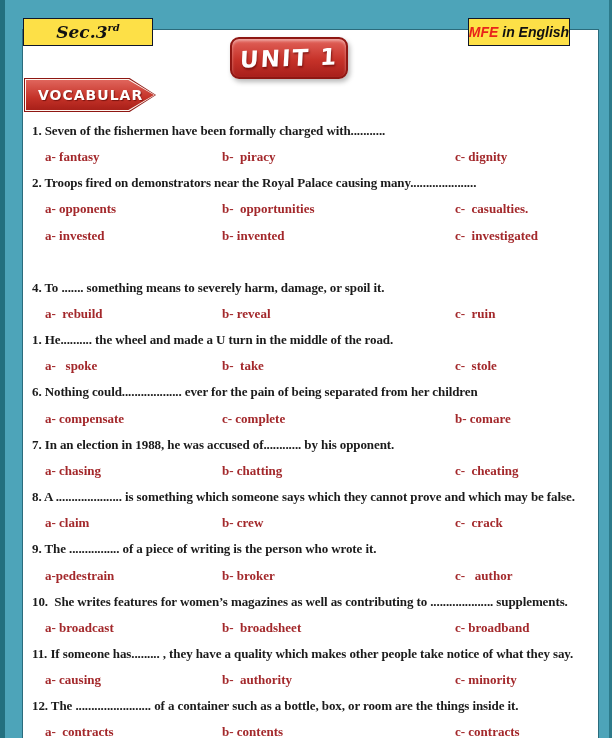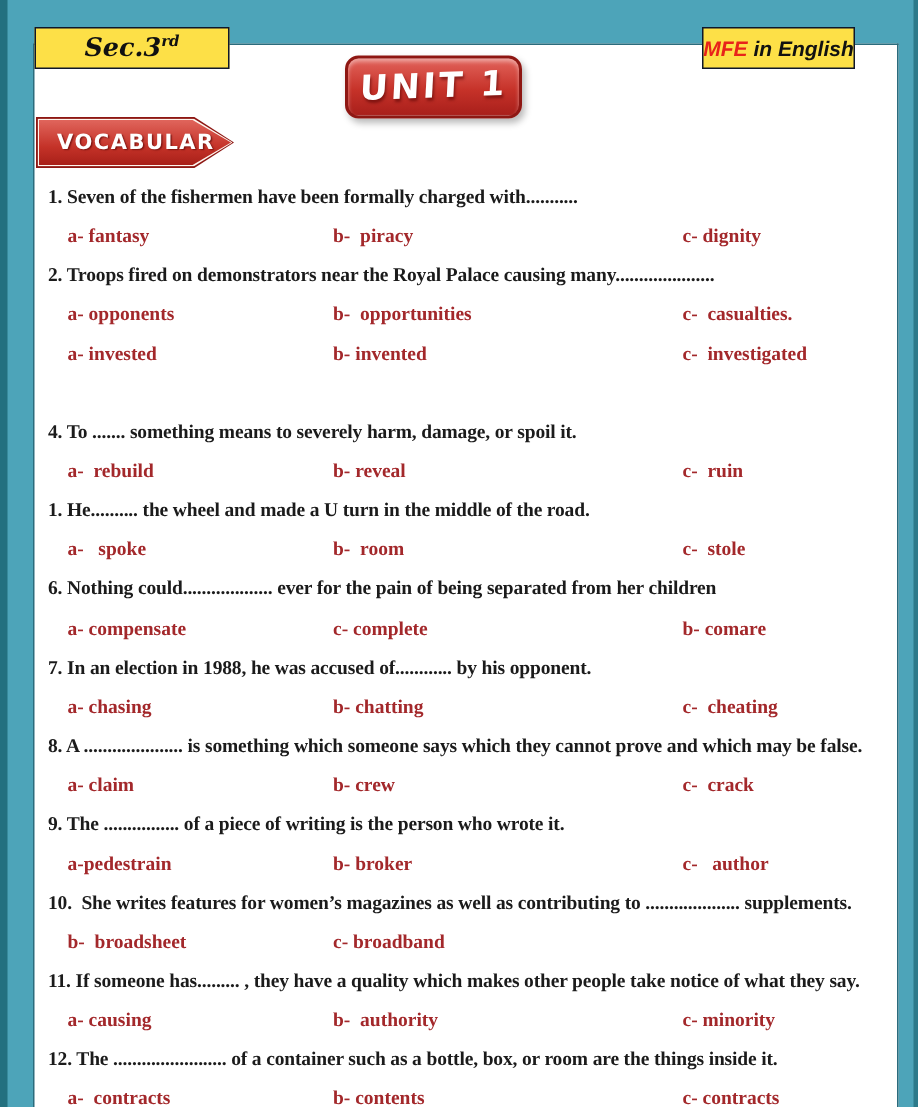--- a/index.html
+++ b/index.html
@@ -125,41 +125,41 @@
     </div>
     <div class="question">
       <div class="opts"><span>a- invested</span><span>b- invented</span><span>c-  investigated</span></div>
     </div>
     <div class="question">
       <div class="q-text">4. To ....... something means to severely harm, damage, or spoil it.</div>
       <div class="opts"><span>a-  rebuild</span><span>b- reveal</span><span>c-  ruin</span></div>
     </div>
     <div class="question">
       <div class="q-text">1. He.......... the wheel and made a U turn in the middle of the road.</div>
-      <div class="opts"><span>a-   spoke</span><span>b-  room</span><span>c-  stole</span></div>
+      <div class="opts"><span>a-   spoke</span><span>b-  take</span><span>c-  stole</span></div>
     </div>
     <div class="question">
       <div class="q-text">6. Nothing could................... ever for the pain of being separated from her children</div>
       <div class="opts"><span>a- compensate</span><span>c- complete</span><span>b- comare</span></div>
     </div>
     <div class="question">
       <div class="q-text">7. In an election in 1988, he was accused of............ by his opponent.</div>
       <div class="opts"><span>a- chasing</span><span>b- chatting</span><span>c-  cheating</span></div>
     </div>
     <div class="question">
       <div class="q-text">8. A ..................... is something which someone says which they cannot prove and which may be false.</div>
       <div class="opts"><span>a- claim</span><span>b- crew</span><span>c-  crack</span></div>
     </div>
     <div class="question">
       <div class="q-text">9. The ................ of a piece of writing is the person who wrote it.</div>
       <div class="opts"><span>a-pedestrain</span><span>b- broker</span><span>c-   author</span></div>
     </div>
     <div class="question">
       <div class="q-text">10.  She writes features for women’s magazines as well as contributing to .................... supplements.</div>
-      <div class="opts"><span>b-  broadsheet</span><span>c- broadband</span></div>
+      <div class="opts"><span>a- broadcast</span><span>b-  broadsheet</span><span>c- broadband</span></div>
     </div>
     <div class="question">
       <div class="q-text">11. If someone has......... , they have a quality which makes other people take notice of what they say.</div>
       <div class="opts"><span>a- causing</span><span>b-  authority</span><span>c- minority</span></div>
     </div>
     <div class="question">
       <div class="q-text">12. The ........................ of a container such as a bottle, box, or room are the things inside it.</div>
       <div class="opts"><span>a-  contracts</span><span>b- contents</span><span>c- contracts</span></div>
     </div>
   </div>

